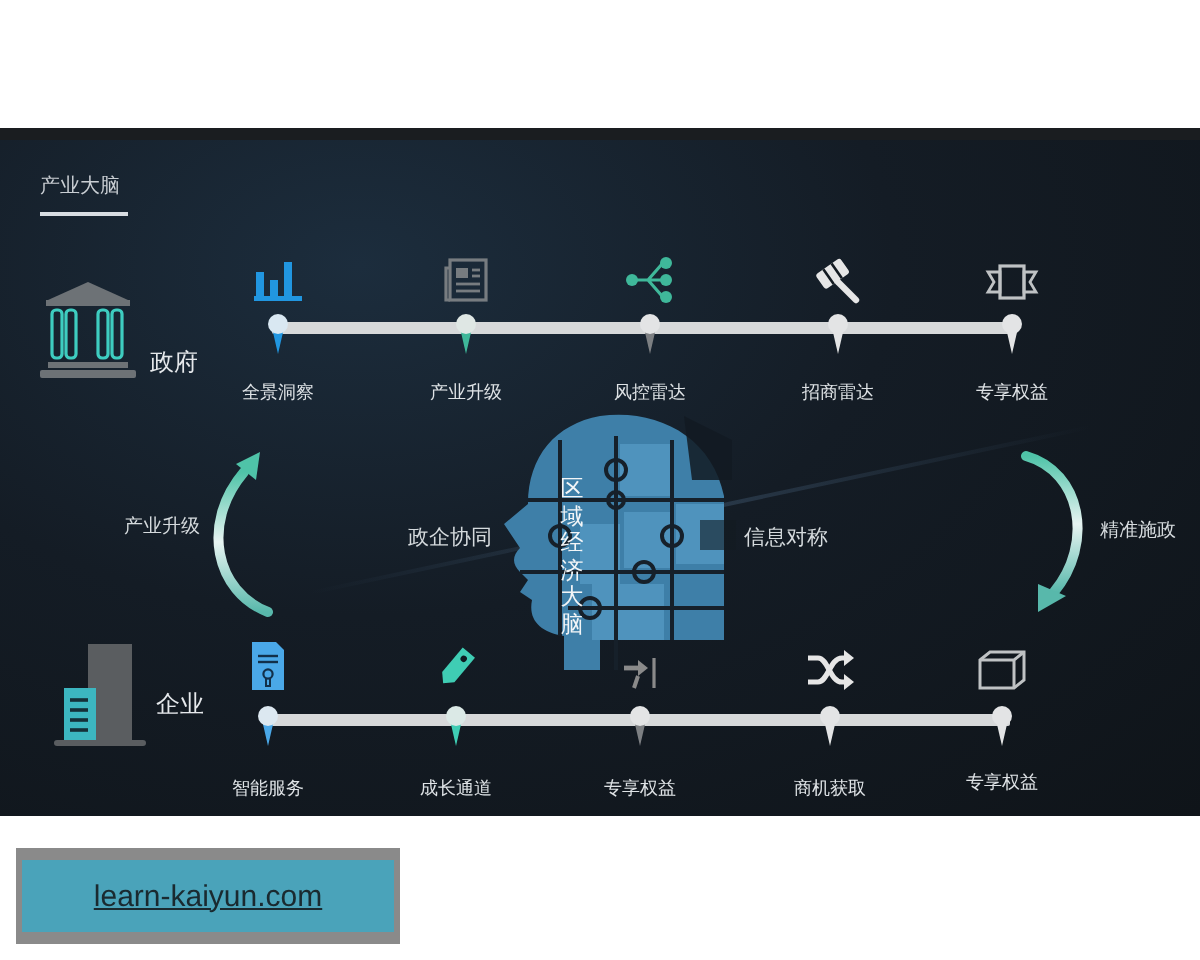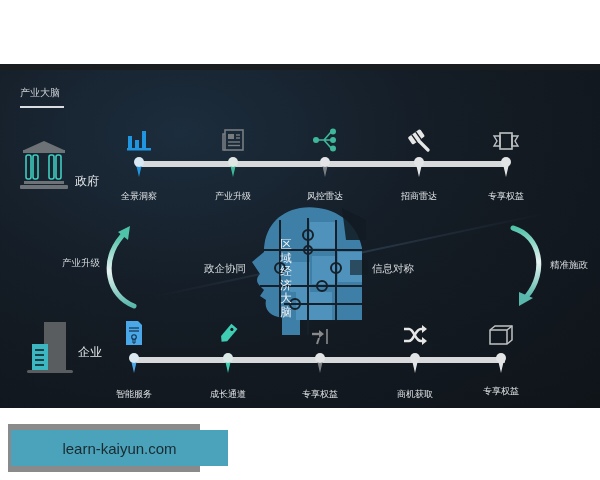--- a/index.html
+++ b/index.html
@@ -14,21 +14,21 @@
   .entity-label { position:absolute; font-size:12px; color:#e6e9ec; white-space:nowrap; }
   .track { position:absolute; height:6px; background:#d7d9da; border-radius:1px; }
   .node { position:absolute; width:60px; margin-left:-30px; text-align:center; }
   .node .icon { height:26px; display:flex; align-items:flex-end; justify-content:center; }
   .pin { position:absolute; width:12px; height:22px; margin-left:-6px; }
   .node-label { position:absolute; width:80px; margin-left:-40px; text-align:center; font-size:9px; color:#dfe3e6; white-space:nowrap; }
   .side-label { position:absolute; font-size:9.5px; color:#d5dadd; white-space:nowrap; }
   .mid-label { position:absolute; font-size:10.5px; color:#d5dadd; white-space:nowrap; }
   .brain-text { position:absolute; left:279px; top:174px; width:14px; font-size:11.5px; color:#f2f5f7; line-height:13.5px; text-align:center; }
   .watermark { position:absolute; left:8px; top:424px; width:192px; height:48px; background:#8a8a8a; }
-  .watermark-inner { position:absolute; left:3px; top:6px; width:217px; height:36px; background:#4aa3ba; display:flex; align-items:center; justify-content:center; font-family:"Liberation Sans", sans-serif; font-size:15px; color:#1a2a30; }
+  .watermark-inner { position:absolute; left:3px; top:6px; width:186px; height:36px; background:#4aa3ba; display:flex; align-items:center; justify-content:center; font-family:"Liberation Sans", sans-serif; font-size:15px; color:#1a2a30;text-decoration:underline; }
 </style>
 </head>
 <body>
 
 <div class="banner">
   <div class="streak"></div>
 
   <div class="section-title">产业大脑</div>
   <div class="title-underline"></div>
 

